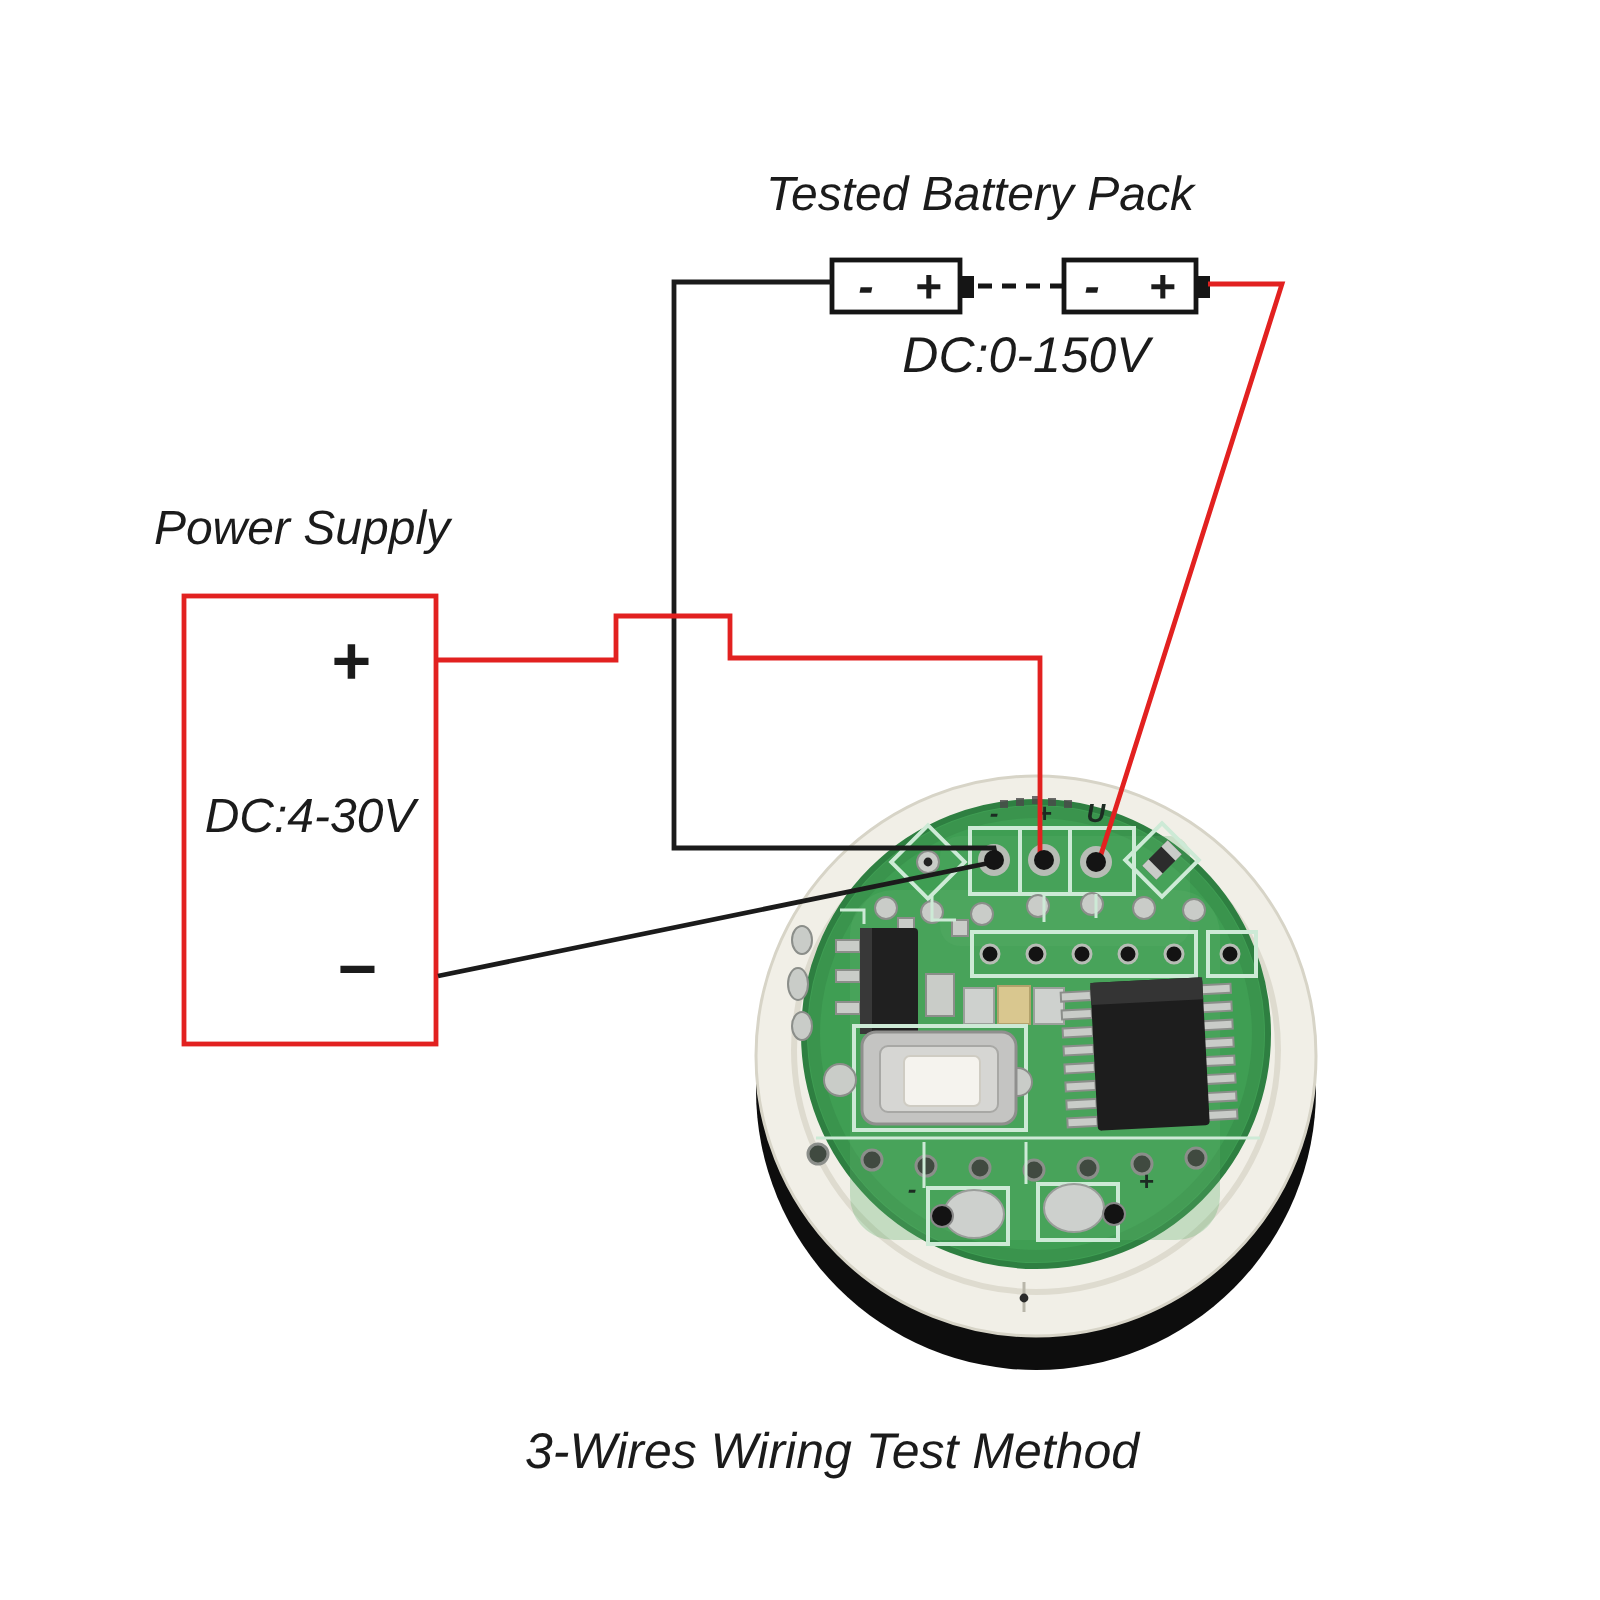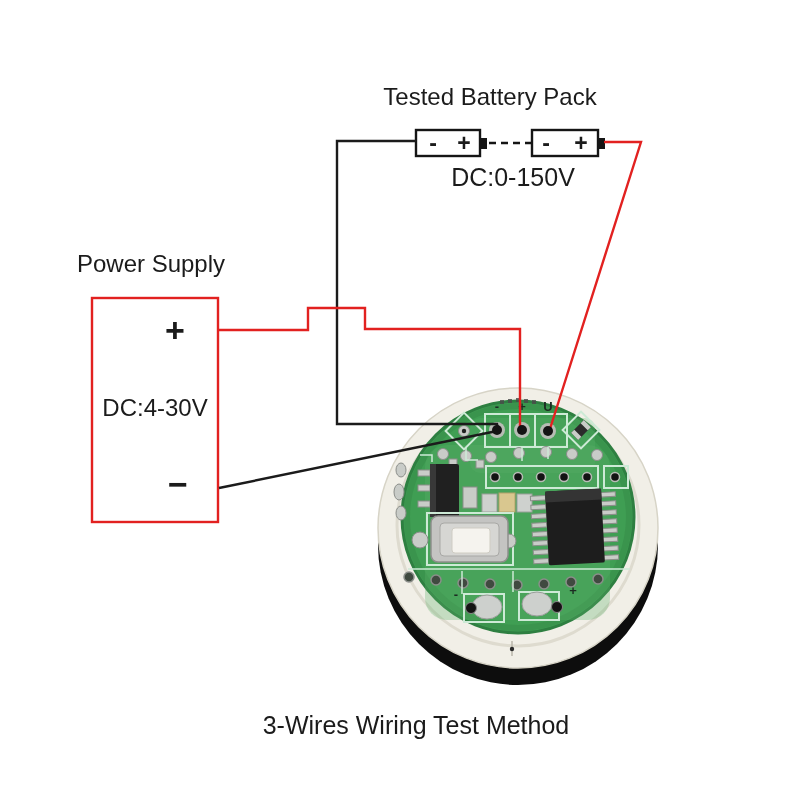--- a/index.html
+++ b/index.html
@@ -1,17 +1,17 @@
 <!DOCTYPE html>
 <html><head>
 <meta charset="utf-8">
 <style>
   html,body { margin:0; padding:0; background:#ffffff; }
   .stage { position:relative; width:800px; height:800px; background:#ffffff; overflow:hidden;
-           font-family:"Liberation Sans", sans-serif; }
+           font-family:"Liberation Sans", sans-serif;font-style:italic; }
   svg { display:block; }
   text { font-family:"Liberation Sans", sans-serif; fill:#1b1b1b; }
   .t-title   { font-size:24px; }
   .t-range   { font-size:25px; }
   .t-caption { font-size:25px; }
   .t-pm      { font-size:23px; font-weight:bold; }
   .t-pm-big  { font-size:34px; font-weight:bold; }
   .t-silk    { font-size:13px; font-weight:bold; fill:#1c2b22; }
   .silk      { stroke:#cdead6; stroke-width:2; fill:none; }
   .silk-thin { stroke:#cdead6; stroke-width:1.5; fill:none; }

